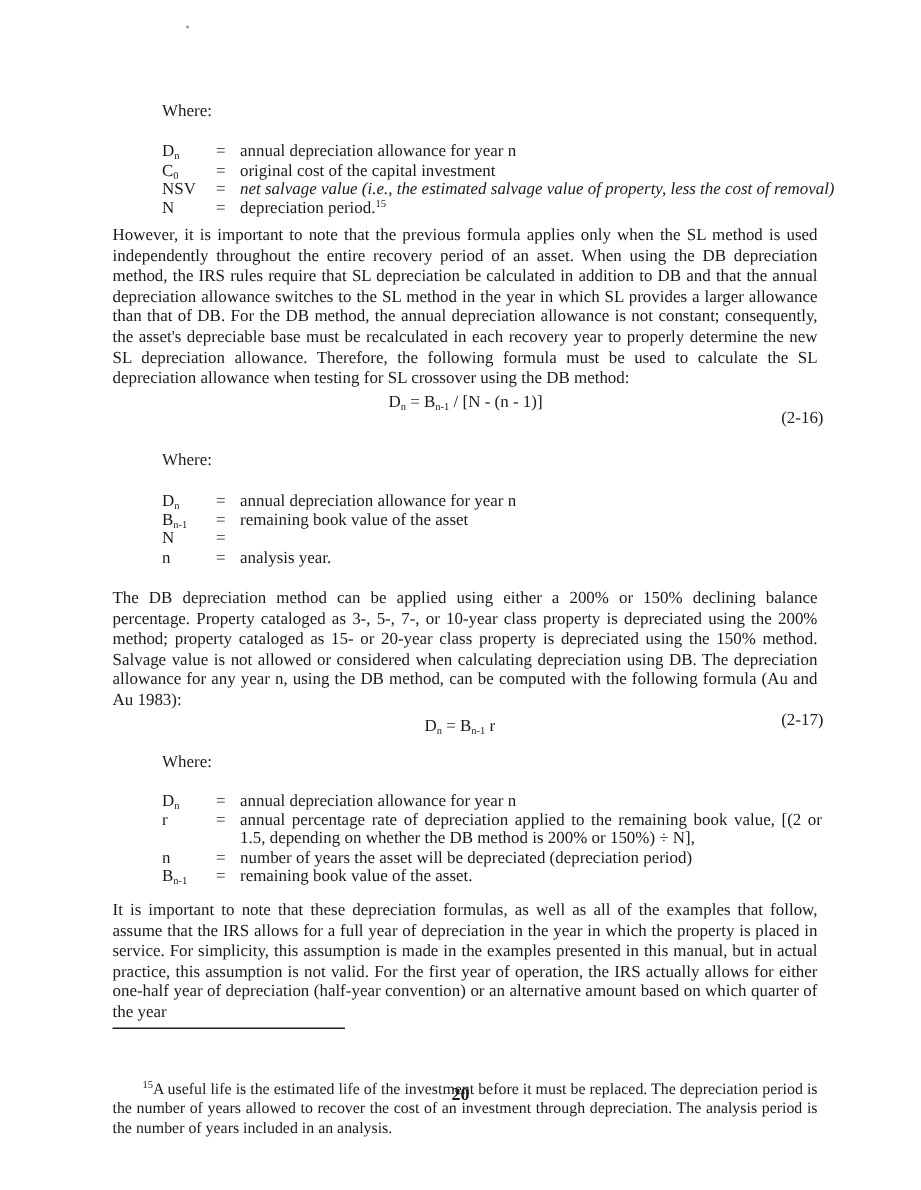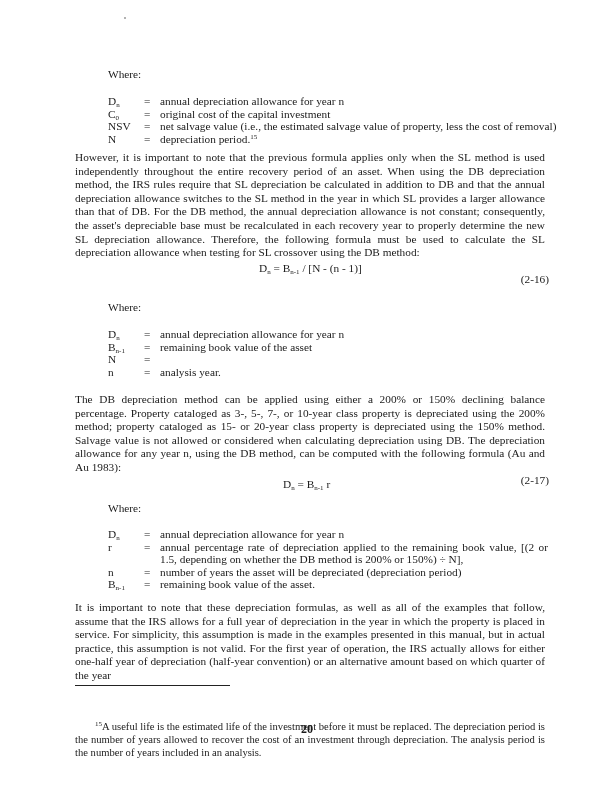--- a/index.html
+++ b/index.html
@@ -36,21 +36,21 @@
     <span class="txt">annual depreciation allowance for year n</span>
   </div>
   <div class="def">
     <span class="sym"><span>C</span><sub>0</sub></span>
     <span class="eq">=</span>
     <span class="txt">original cost of the capital investment</span>
   </div>
   <div class="def">
     <span class="sym"><span>NSV</span></span>
     <span class="eq">=</span>
-    <span class="txt" style="white-space:nowrap;">net salvage value (i.e., the estimated salvage value of property, less the cost of removal)</span>
+    <span class="txt" style="white-space:nowrap;font-style:italic;">net salvage value (i.e., the estimated salvage value of property, less the cost of removal)</span>
   </div>
   <div class="def">
     <span class="sym"><span>N</span></span>
     <span class="eq">=</span>
     <span class="txt"><span>depreciation period.</span><sup>15</sup></span>
   </div>
 </div>
 
 <div class="para" style="top:151px;">
   <p>However, it is important to note that the previous formula applies only when the SL method is used independently throughout the entire recovery period of an asset. When using the DB depreciation method, the IRS rules require that SL depreciation be calculated in addition to DB and that the annual depreciation allowance switches to the SL method in the year in which SL provides a larger allowance than that of DB. For the DB method, the annual depreciation allowance is not constant; consequently, the asset's depreciable base must be recalculated in each recovery year to properly determine the new SL depreciation allowance. Therefore, the following formula must be used to calculate the SL depreciation allowance when testing for SL crossover using the DB method:</p>

